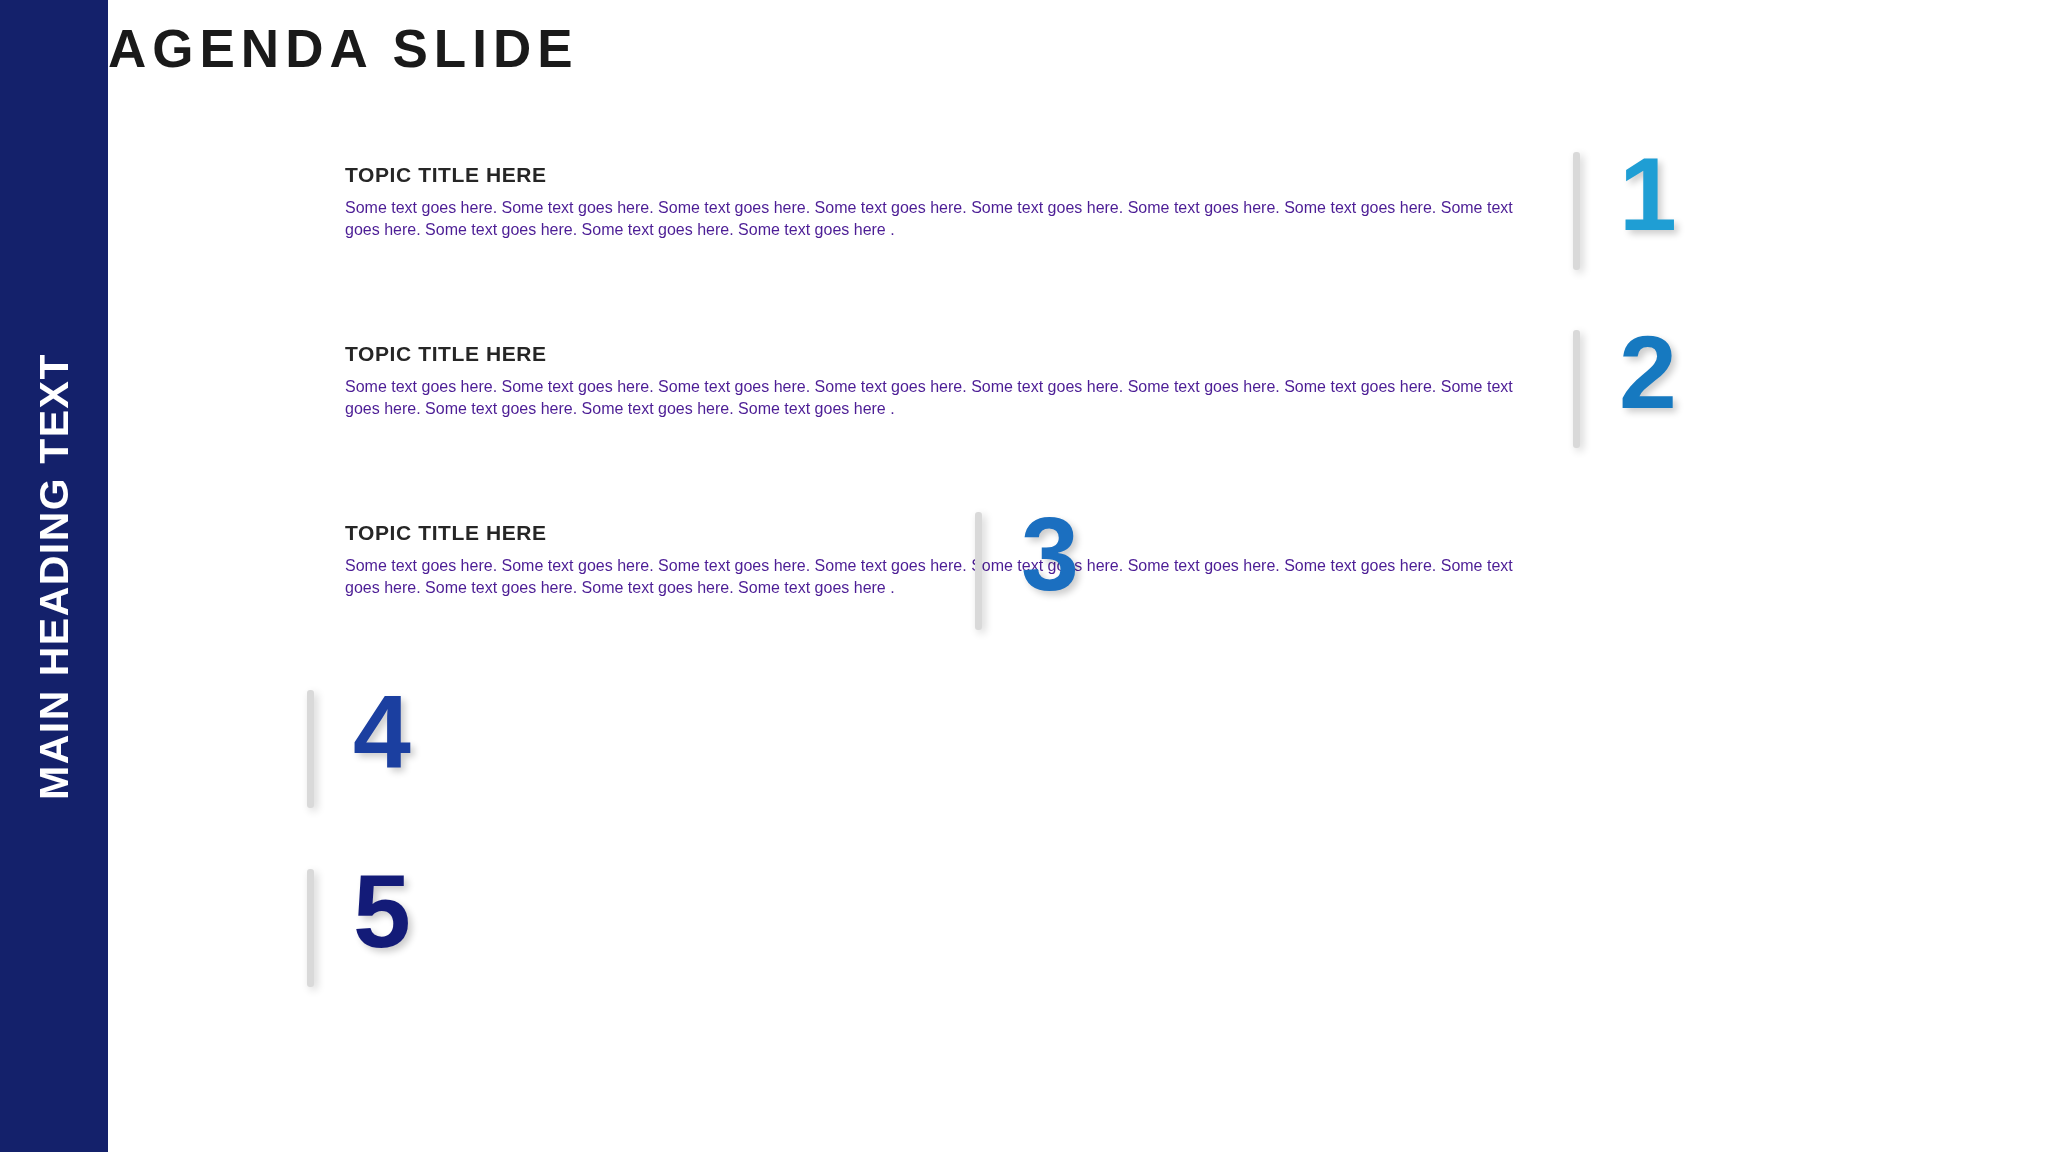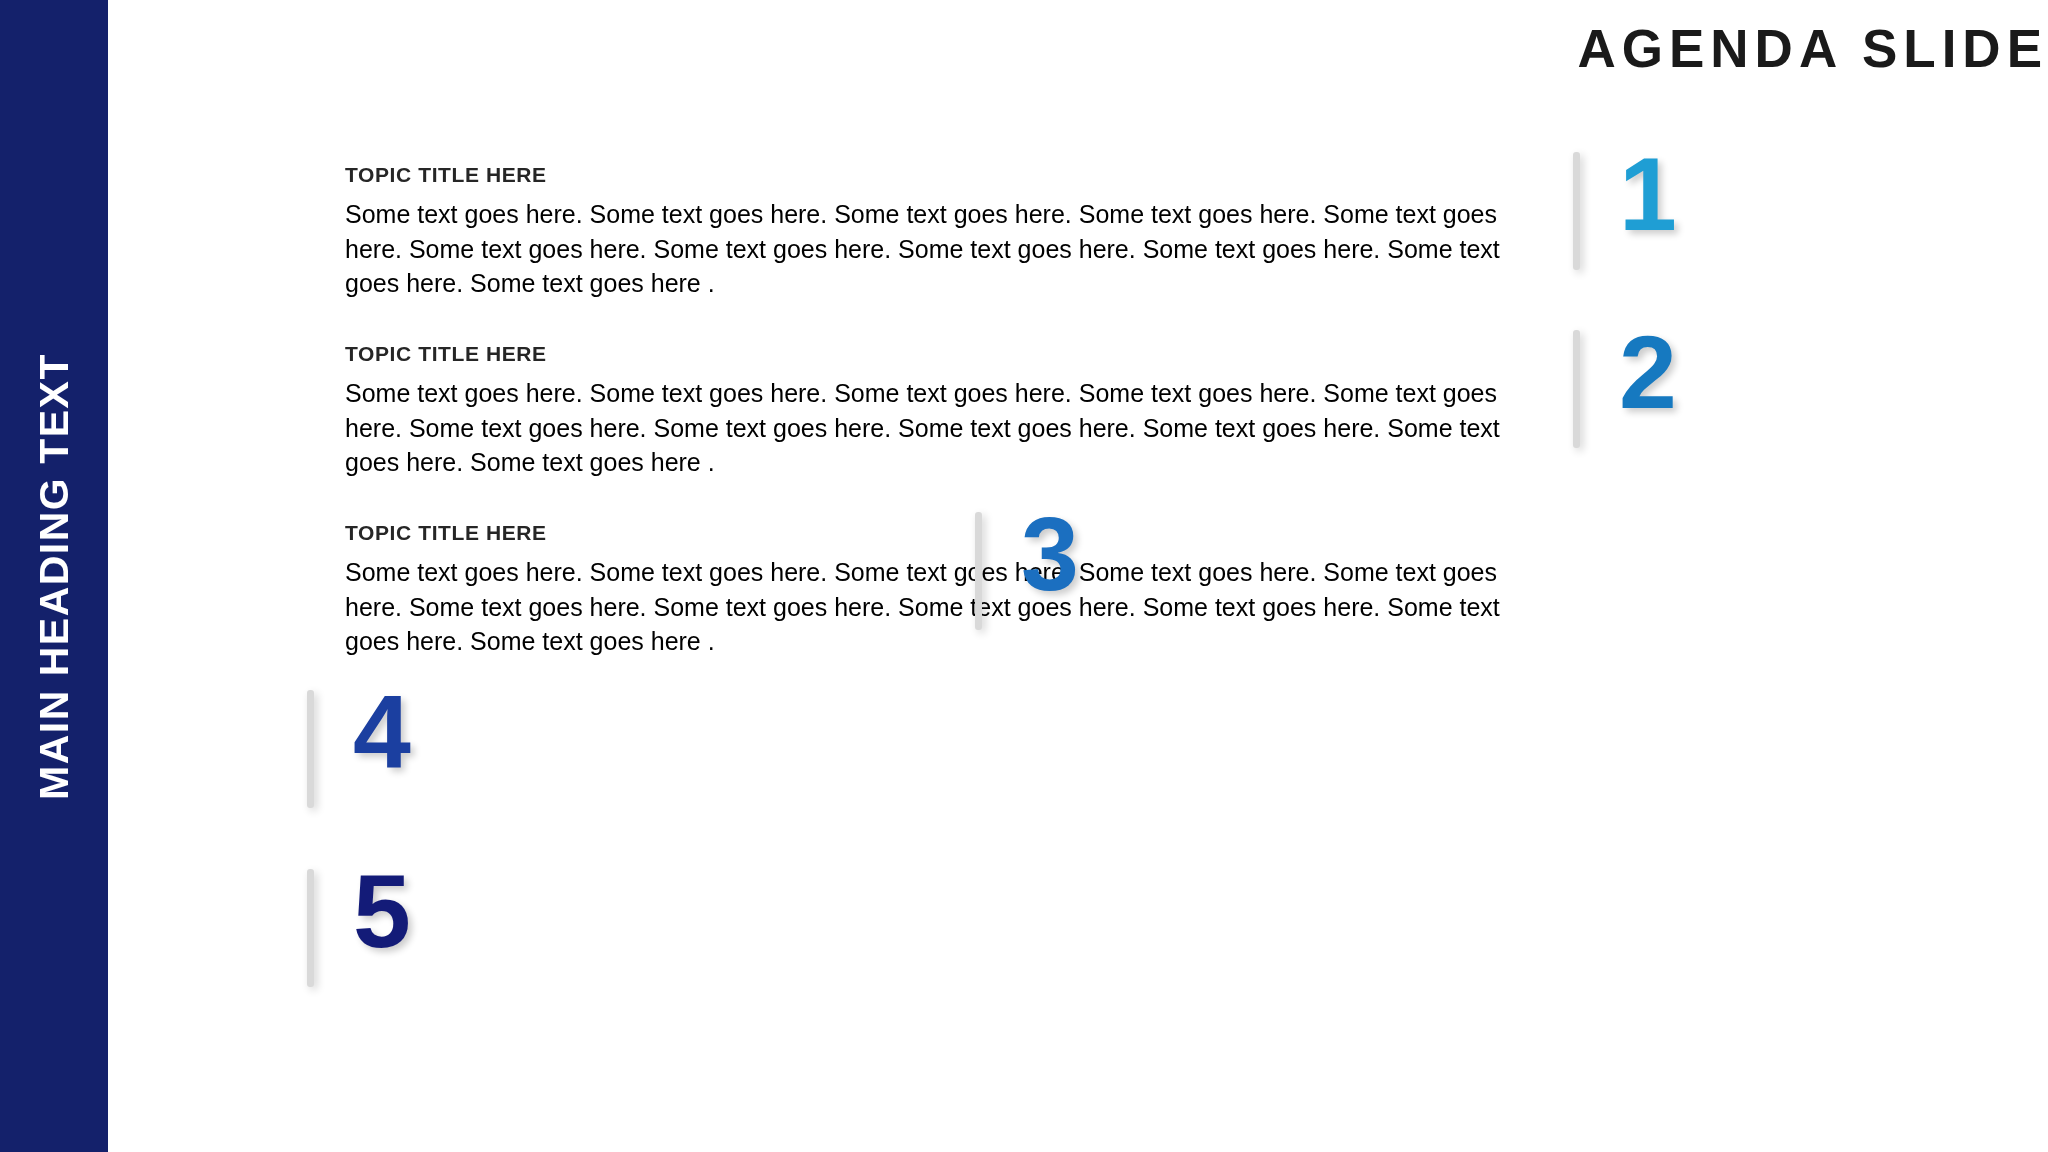--- a/index.html
+++ b/index.html
@@ -50,21 +50,21 @@
     transform: rotate(-90deg);
     font-family: "Liberation Sans", sans-serif;
   }
 
   
   .slide-title {
     position: absolute;
     left: 108px;
     top: 18px;
     width: 1940px;
-    text-align: right;
+    text-align: left;
     font-size: 53px;
     font-weight: bold;
     letter-spacing: 6px;
     color: #1a1a1a;
     font-family: "Liberation Sans", sans-serif;
   }
 
   
   .topic-block {
     position: absolute;
@@ -74,23 +74,23 @@
   .topic-title {
     font-size: 21px;
     font-weight: bold;
     letter-spacing: 0.6px;
     color: #262626;
     margin-bottom: 10px;
     font-family: "Liberation Sans", sans-serif;
   }
 
   .topic-body {
-    font-size: 25px;
+    font-size: 16px;
     line-height: 1.38;
-    color: #000000;
+    color: #4c1d95;
     font-family: "Liberation Sans", sans-serif;
   }
 
   #block-1 { left: 345px; top: 163px; }
   #block-2 { left: 345px; top: 342px; }
   #block-3 { left: 345px; top: 521px; }
 
   
   .marker {
     position: absolute;

